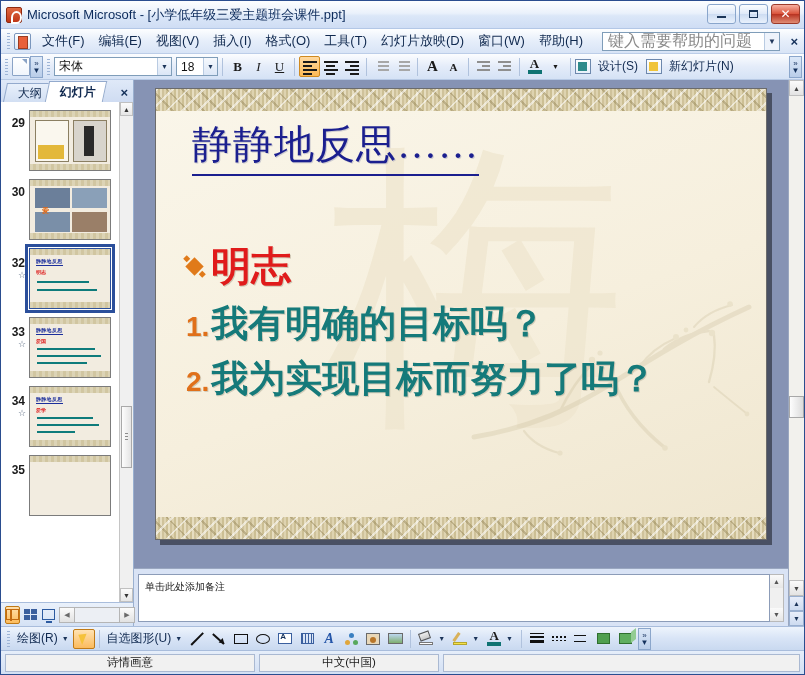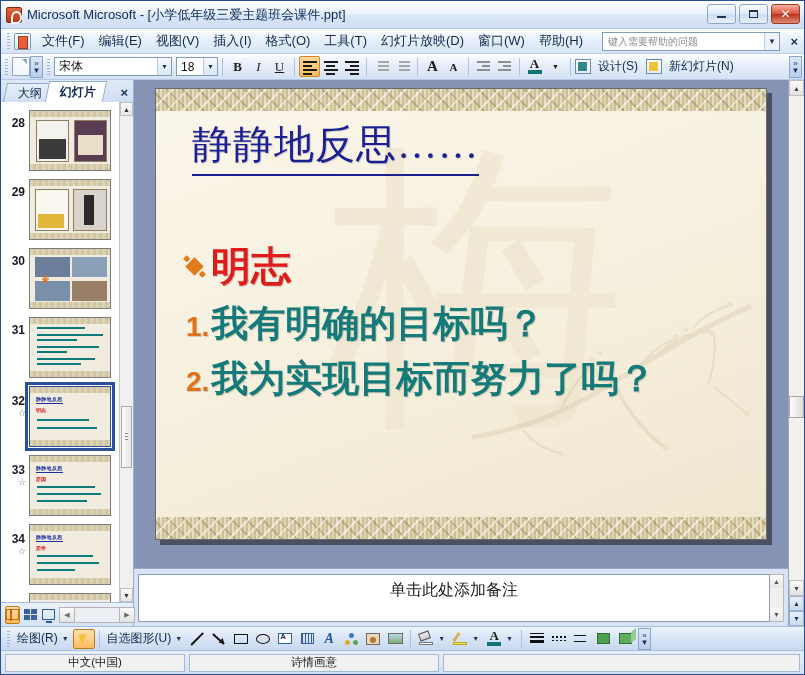--- a/index.html
+++ b/index.html
@@ -77,21 +77,21 @@
   .menu-item {
     font-size: 13px; color:#10294f; padding: 3px 7px; white-space: nowrap;
     font-family:"Liberation Sans","DejaVu Sans",sans-serif;
   }
   .askbox {
     position:absolute; right: 24px; top: 3px;
     width: 178px; height: 19px;
     background:#fff; border:1px solid #7f9db9;
     display:flex; align-items:center; padding-left:5px;
   }
-  .askbox span { font-size:10px; color:#8a8a8a; }
+  .askbox span { font-size:16px; color:#8a8a8a; }
   .askbox .arr {
     margin-left:auto; width:15px; height:17px; background:#eef3fb;
     border-left:1px solid #b9cbe2; display:flex; align-items:center; justify-content:center;
     font-size:8px; color:#22385c;
   }
   .menu-close {
     position:absolute; right:6px; top:5px; font-size:13px; color:#14305a; font-weight:bold;
   }
 
   
@@ -345,23 +345,22 @@
   .vs-dbl { height:15px; background:linear-gradient(180deg,#e8eefa,#cddbf0); border:1px solid #9ab0d0;
     display:flex;align-items:center;justify-content:center;font-size:7px;color:#1b3459;}
 
   
   .notes-wrap {
     flex:0 0 58px; background:#d9e3f5; border-top:1px solid #9aa7c0;
     padding:5px 4px 4px 4px; display:flex;
   }
   .notes {
     flex:1 1 auto; background:#fff; border:1px solid #8c9cb8;
-    font-size:16px; color:#222; padding:5px 6px;
+    font-size:10px; color:#222; padding:5px 6px;
     font-family:Liberation Sans, sans-serif;
-    text-align:center;
   }
   .notes-sc {
     width:14px; flex:0 0 14px; background:#f0f0f0; border:1px solid #b9b9b9; border-left:none;
     display:flex;flex-direction:column;justify-content:space-between;
   }
   .nsc-a { height:13px;display:flex;align-items:center;justify-content:center;font-size:7px;color:#555;
     background:linear-gradient(180deg,#fafafa,#e6e6e6);}
 
   
   .drawbar {
@@ -590,33 +589,20 @@
         </div>
         <div class="ptab active">
           <span>幻灯片</span>
         </div>
         <div class="pane-close">×</div>
       </div>
 
       <div class="thumbs">
         <div class="thumb-list">
 
-          <div class="thumb-row">
-            <div style="width:26px;flex:0 0 26px">
-              <div class="thumb-num" style="padding-top:6px">28</div>
-            </div>
-            <div class="thumb-box">
-              <div class="tb-border-top"></div>
-                <div class="tb-border-bot"></div>
-              <div class="tb-photo" style="left:6px;top:9px;width:33px;height:42px;background:#f4f2ec;border:1px solid #8b7f62"></div>
-              <div class="tb-photo" style="left:9px;top:28px;width:27px;height:20px;background:#3a3a3a"></div>
-              <div class="tb-photo" style="left:44px;top:9px;width:33px;height:42px;background:#5a3d52;border:1px solid #8b7f62"></div>
-              <div class="tb-photo" style="left:48px;top:24px;width:25px;height:20px;background:#e9dfc9"></div>
-            </div>
-          </div>
 
           <div class="thumb-row">
             <div style="width:26px;flex:0 0 26px">
               <div class="thumb-num" style="padding-top:6px">29</div>
             </div>
             <div class="thumb-box">
               <div class="tb-border-top"></div>
                 <div class="tb-border-bot"></div>
               <div class="tb-photo" style="left:5px;top:9px;width:34px;height:42px;background:#faf7ee;border:1px solid #8b7f62"></div>
               <div class="tb-photo" style="left:8px;top:34px;width:26px;height:14px;background:#e3b83a"></div>
@@ -633,36 +619,20 @@
               <div class="tb-border-top"></div>
                 <div class="tb-border-bot"></div>
               <div class="tb-photo" style="left:5px;top:8px;width:35px;height:20px;background:#6b7f9a"></div>
               <div class="tb-photo" style="left:42px;top:8px;width:35px;height:20px;background:#8aa0b8"></div>
               <div class="tb-photo" style="left:5px;top:32px;width:35px;height:20px;background:#7a8fa8"></div>
               <div class="tb-photo" style="left:42px;top:32px;width:35px;height:20px;background:#9a7f68"></div>
               <div style="position:absolute;left:12px;top:26px;font-size:7px;color:#e06a18;font-weight:bold">爱</div>
             </div>
           </div>
 
-          <div class="thumb-row">
-            <div style="width:26px;flex:0 0 26px">
-              <div class="thumb-num" style="padding-top:6px">31</div>
-            </div>
-            <div class="thumb-box">
-              <div class="tb-border-top"></div>
-                <div class="tb-border-bot"></div>
-              <div class="tb-line" style="top:9px;width:48px;background:#0e7b7b"></div>
-              <div class="tb-line" style="top:16px;width:66px"></div>
-              <div class="tb-line" style="top:21px;width:40px"></div>
-              <div class="tb-line" style="top:28px;width:62px"></div>
-              <div class="tb-line" style="top:33px;width:30px"></div>
-              <div class="tb-line" style="top:40px;width:58px"></div>
-              <div class="tb-line" style="top:45px;width:44px"></div>
-            </div>
-          </div>
 
           <div class="thumb-row">
             <div style="width:26px;flex:0 0 26px">
               <div class="thumb-num">32</div>
               <div class="thumb-star">☆</div>
             </div>
             <div class="thumb-box sel">
               <div class="tb-border-top"></div>
                 <div class="tb-border-bot"></div>
               <div class="tb-title">静静地反思</div>
@@ -915,18 +885,18 @@
     <div class="dbtn">
         <span class="ic-3d"></span>
       </div>
     <div class="tb-more" style="margin-left:2px">
         <span>»</span>
         <span>▼</span>
       </div>
   </div>
 
   <div class="statusbar">
+    <div class="sb-cell sb-2">诗情画意</div>
     <div class="sb-cell sb-3">中文(中国)</div>
-    <div class="sb-cell sb-2">诗情画意</div>
     <div class="sb-cell sb-4"></div>
   </div>
 
 </div>
 
 </body></html>

